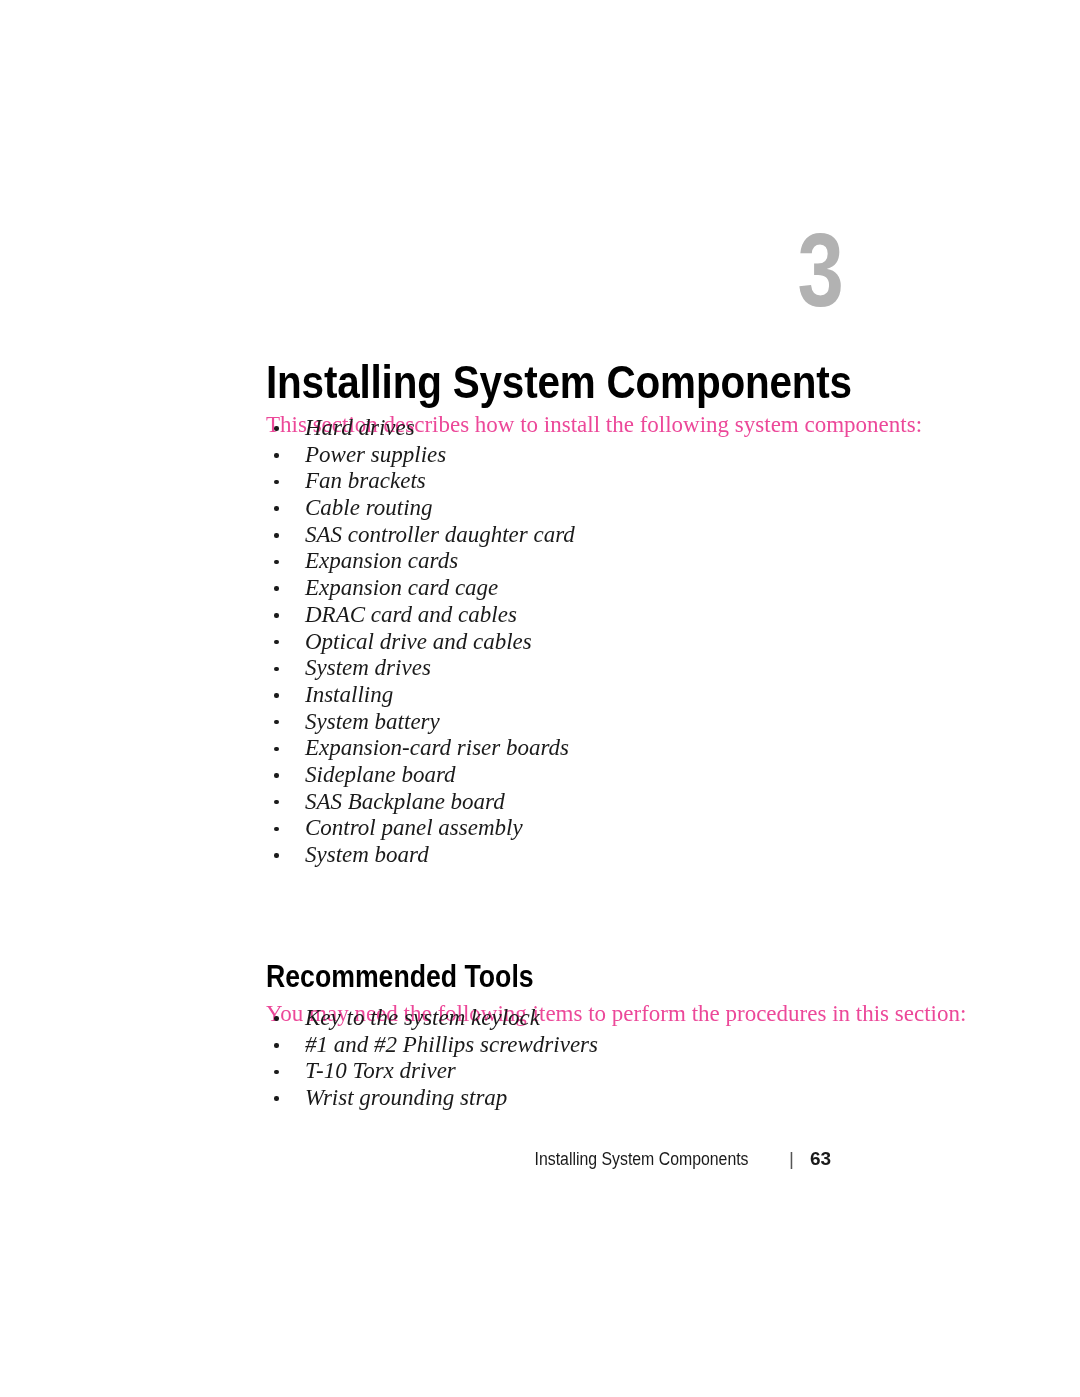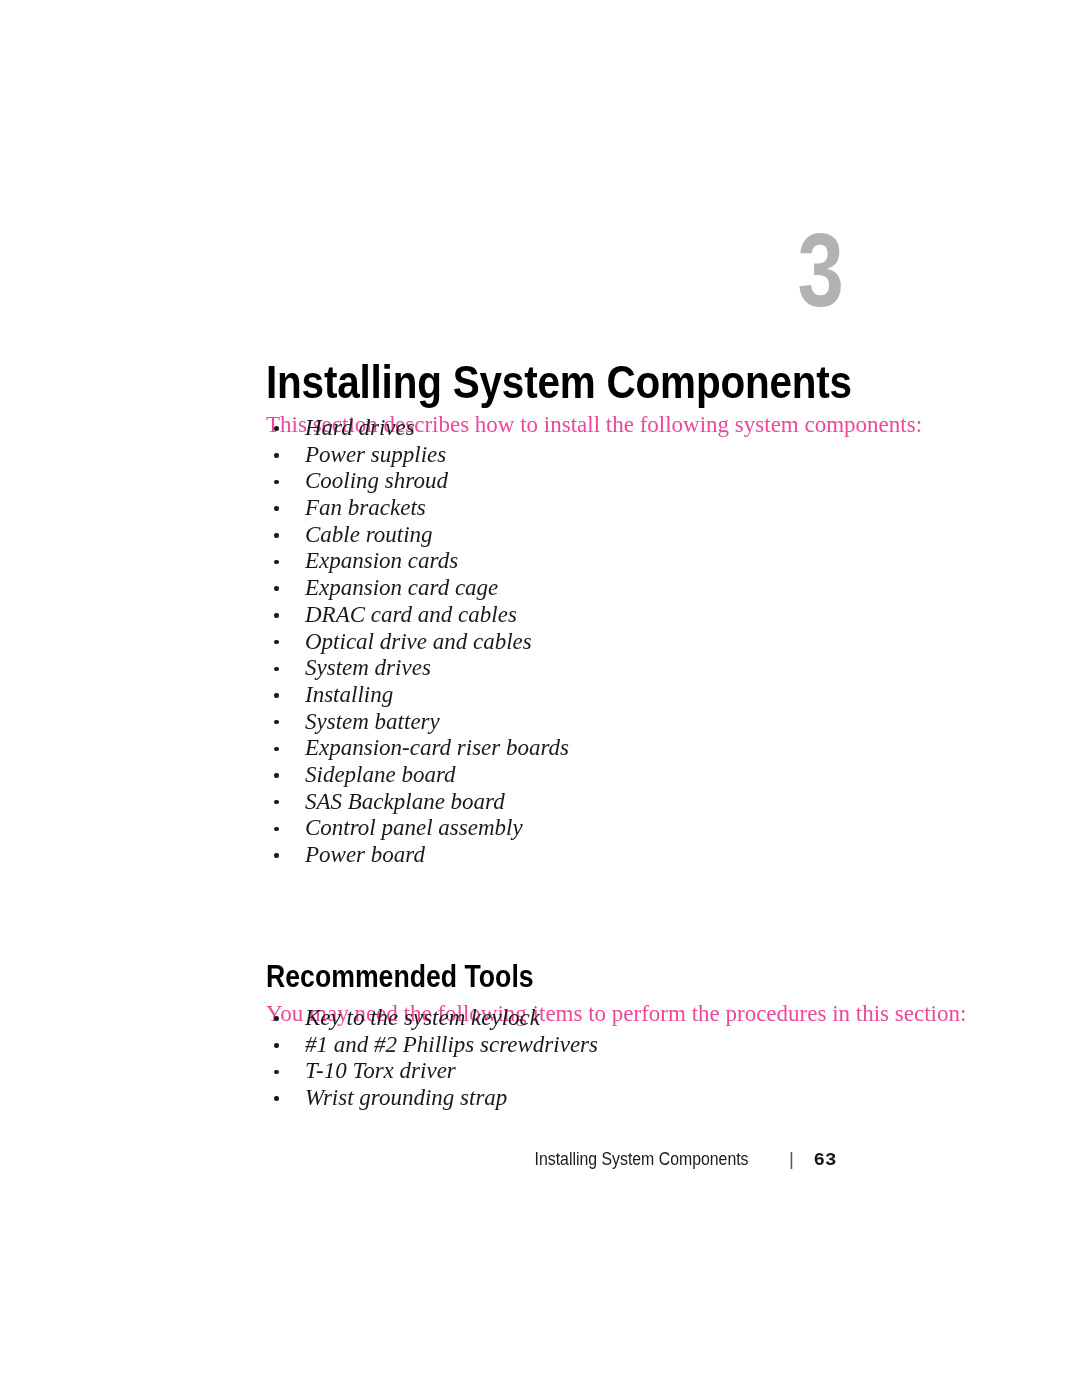--- a/index.html
+++ b/index.html
@@ -138,53 +138,52 @@
     margin: 0 16px 0 26px;
     font-size: 19px;
     line-height: 22px;
     color: #555555;
   }
   .footer-page-number {
     font-size: 19px;
     line-height: 22px;
     font-weight: bold;
     min-width: 30px;
-    text-align: center;
-    font-family: Liberation Mono, monospace;
+    text-align: left;
   }
 </style>
 </head>
 <body>
 
 <div class="page">
 
   <div class="chapter-number">3</div>
 
   <h1 class="chapter-title">Installing System Components</h1>
 
   <p class="body-para intro-para">This section describes how to install the following system components:</p>
 
   <ul class="bullet-list components-list">
       <li><span class="bullet-dot"></span><span>Hard drives</span></li>
       <li><span class="bullet-dot"></span><span>Power supplies</span></li>
-      <li><span class="bullet-dot"></span><span>Cooling shroud</span></li>
       <li><span class="bullet-dot"></span><span>Fan brackets</span></li>
       <li><span class="bullet-dot"></span><span>Cable routing</span></li>
+      <li><span class="bullet-dot"></span><span>SAS controller daughter card</span></li>
       <li><span class="bullet-dot"></span><span>Expansion cards</span></li>
       <li><span class="bullet-dot"></span><span>Expansion card cage</span></li>
       <li><span class="bullet-dot"></span><span>DRAC card and cables</span></li>
       <li><span class="bullet-dot"></span><span>Optical drive and cables</span></li>
       <li><span class="bullet-dot"></span><span>System drives</span></li>
       <li><span class="bullet-dot"></span><span>Installing</span></li>
       <li><span class="bullet-dot"></span><span>System battery</span></li>
       <li><span class="bullet-dot"></span><span>Expansion-card riser boards</span></li>
       <li><span class="bullet-dot"></span><span>Sideplane board</span></li>
       <li><span class="bullet-dot"></span><span>SAS Backplane board</span></li>
       <li><span class="bullet-dot"></span><span>Control panel assembly</span></li>
-      <li><span class="bullet-dot"></span><span>Power board</span></li>
+      <li><span class="bullet-dot"></span><span>System board</span></li>
     </ul>
 
   <h2 class="section-heading">Recommended Tools</h2>
 
   <p class="body-para tools-para">You may need the following items to perform the procedures in this section:</p>
 
   <ul class="bullet-list tools-list">
       <li><span class="bullet-dot"></span><span>Key to the system keylock</span></li>
       <li><span class="bullet-dot"></span><span>#1 and #2 Phillips screwdrivers</span></li>
       <li><span class="bullet-dot"></span><span>T-10 Torx driver</span></li>

